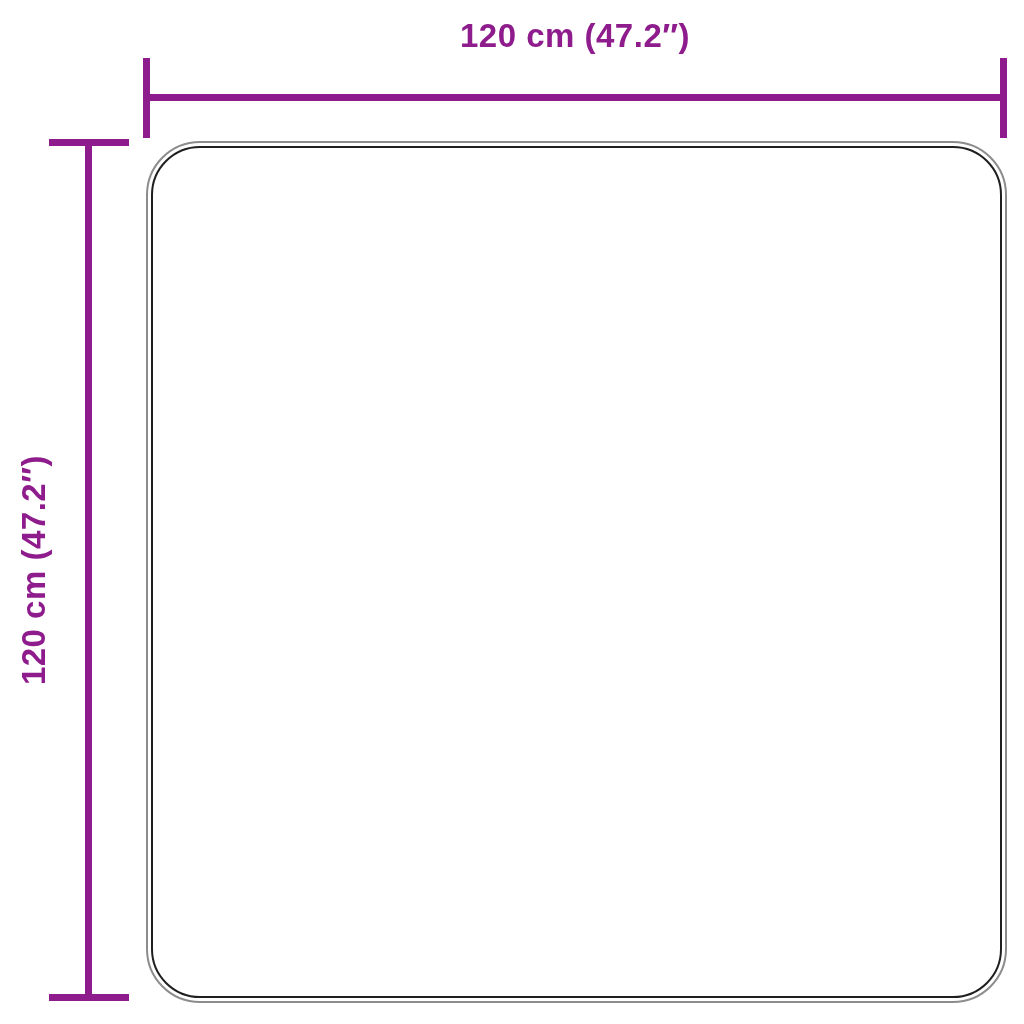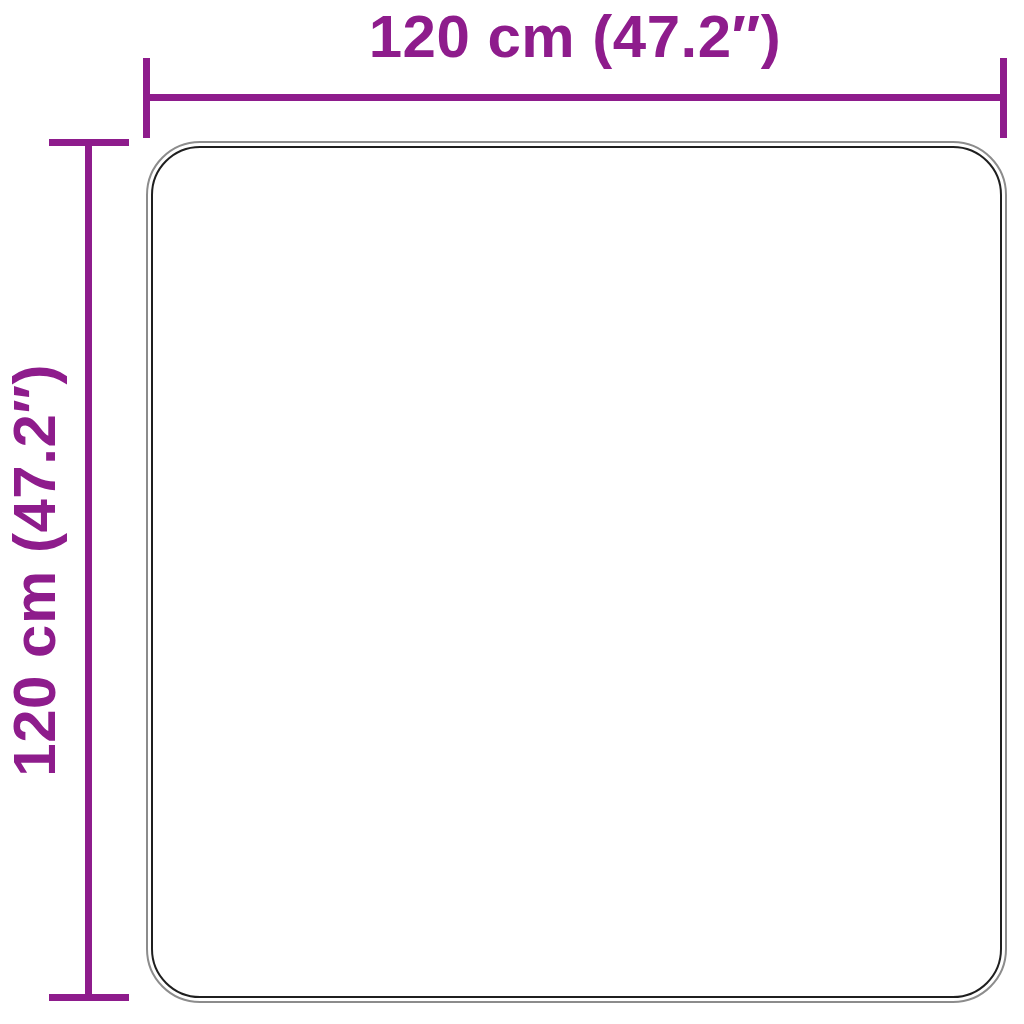--- a/index.html
+++ b/index.html
@@ -84,21 +84,21 @@
   .v-label-wrap {
     position: absolute;
     left: 2px; top: 142px;
     width: 64px; height: 856px;
     display: flex;
     align-items: center;
     justify-content: center;
   }
   .dim-label {
     color: var(--accent);
-    font-size: 60px;
+    font-size: 33px;
     font-weight: bold;
     letter-spacing: 0.5px;
     white-space: nowrap;
   }
   .v-label-wrap .dim-label {
     writing-mode: vertical-rl;
     transform: rotate(180deg);
   }
 </style>
 </head>

